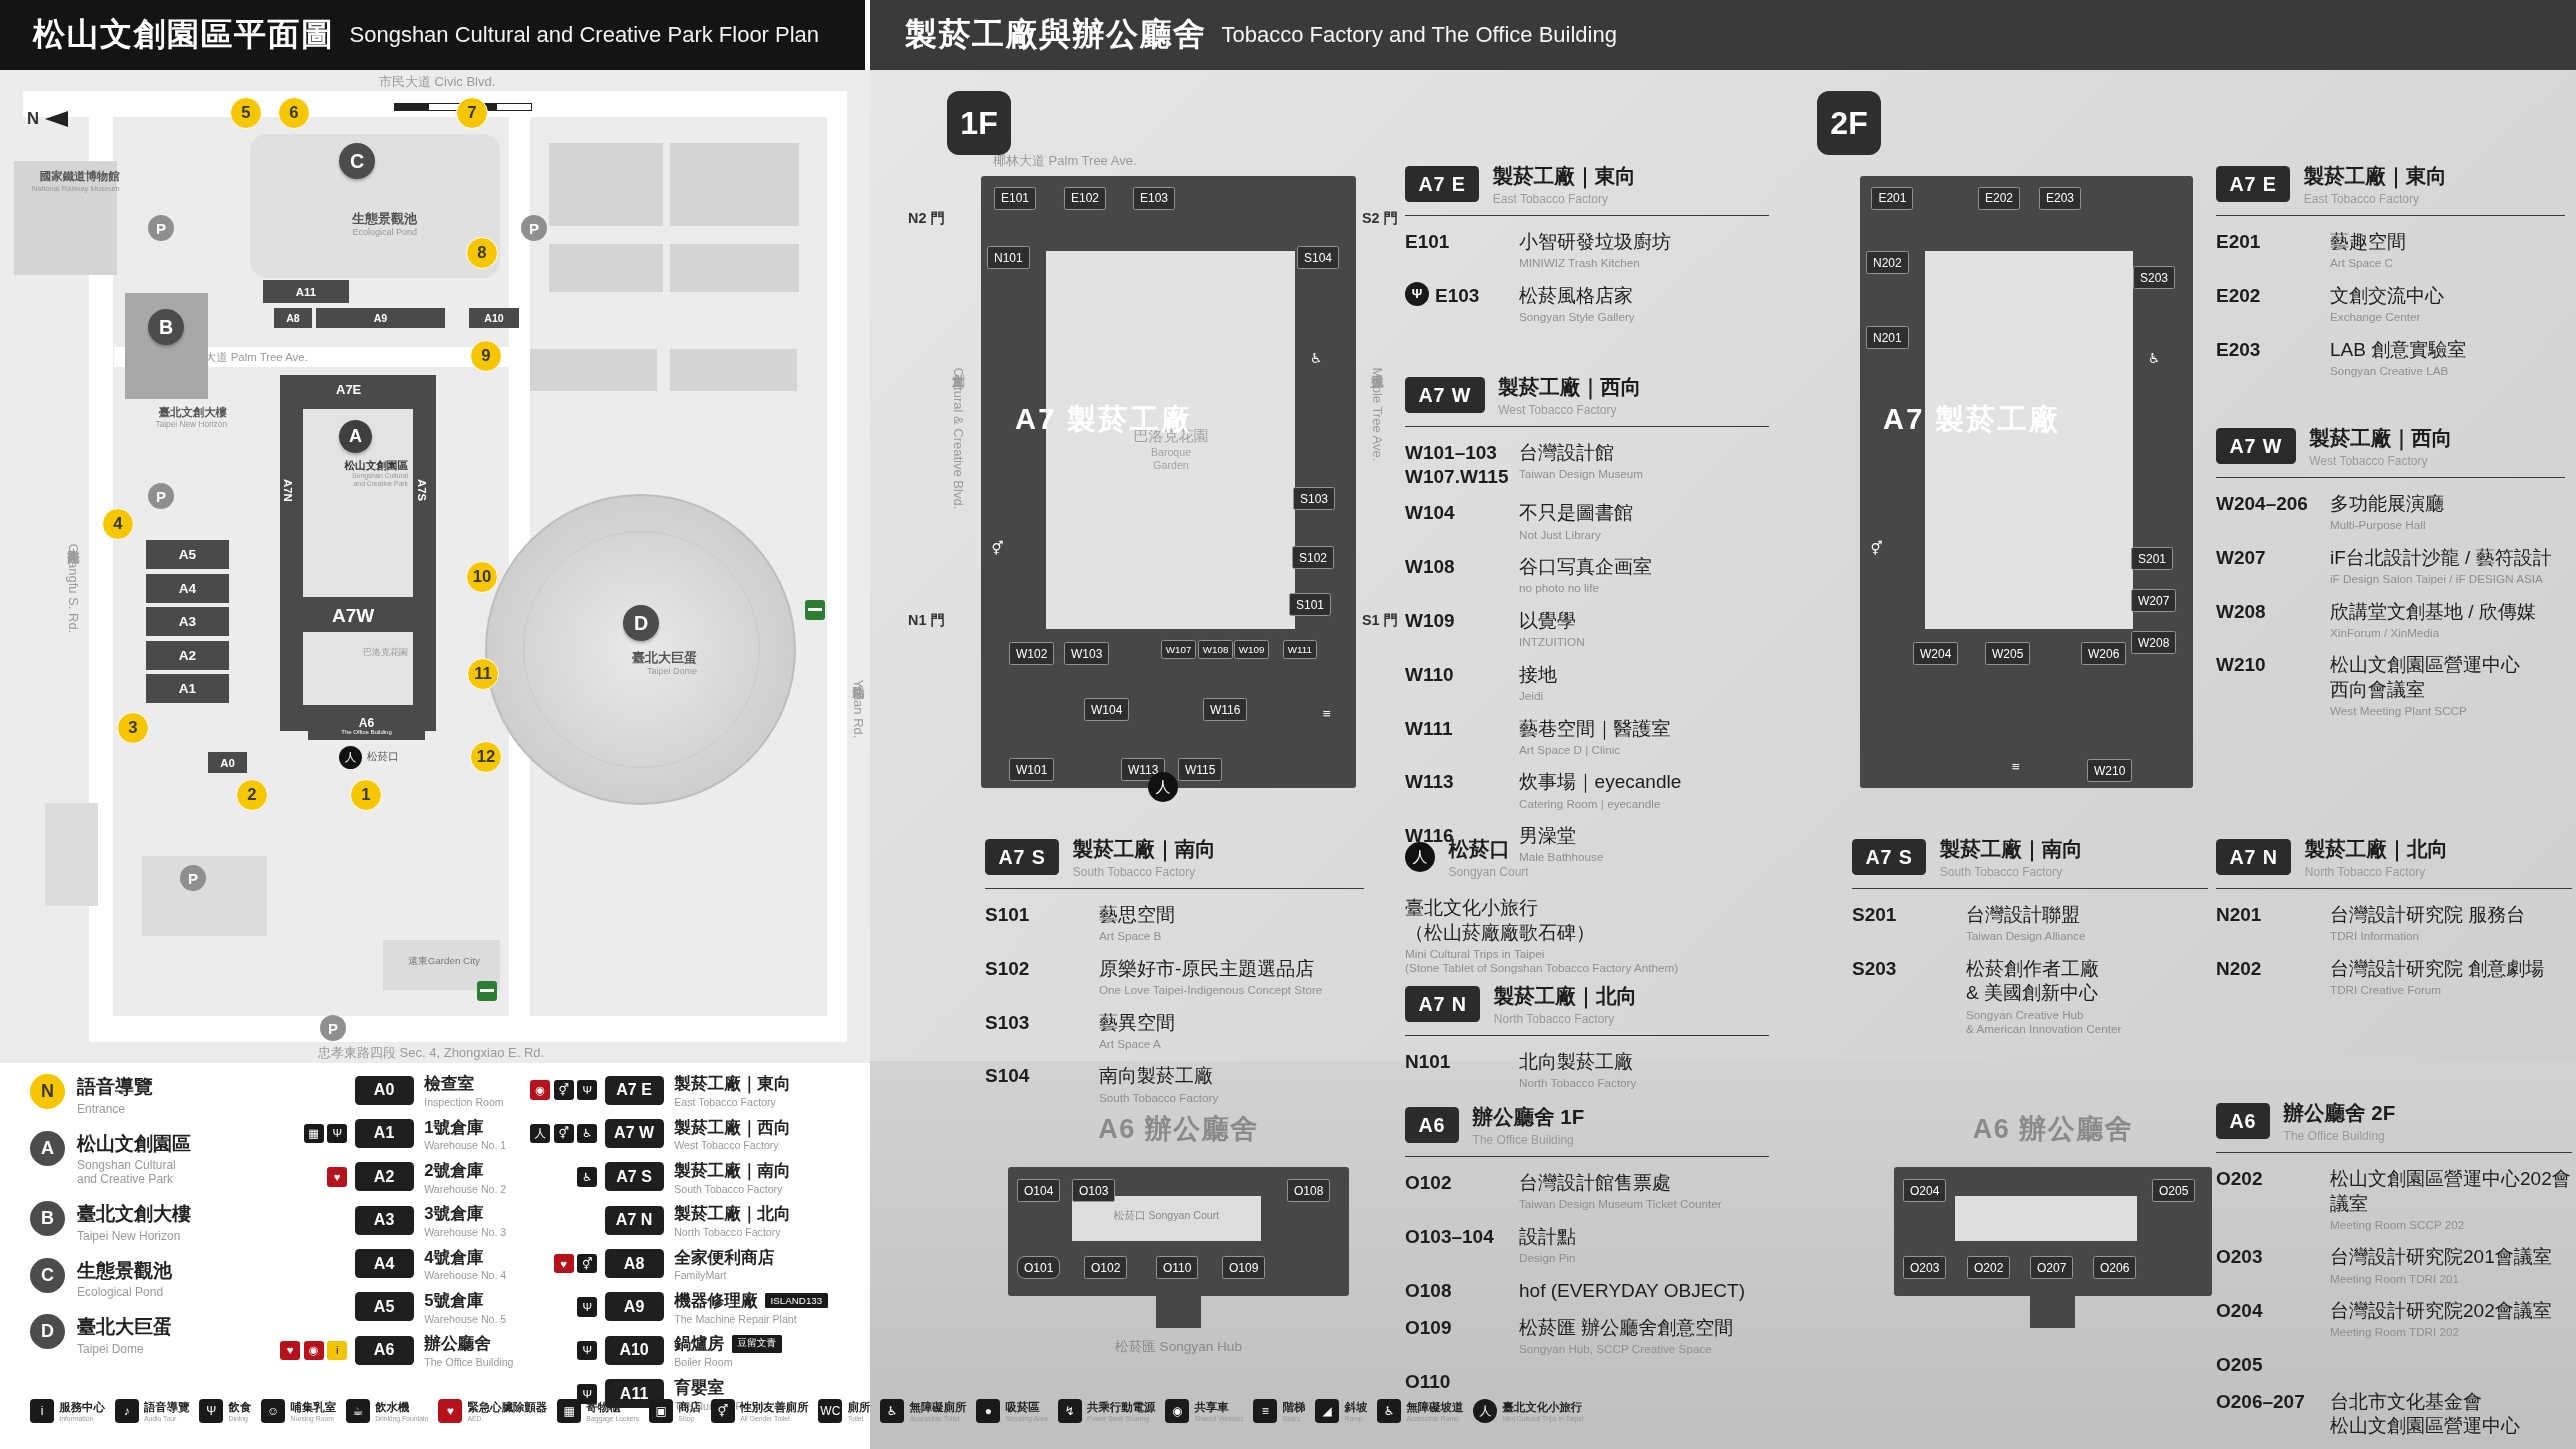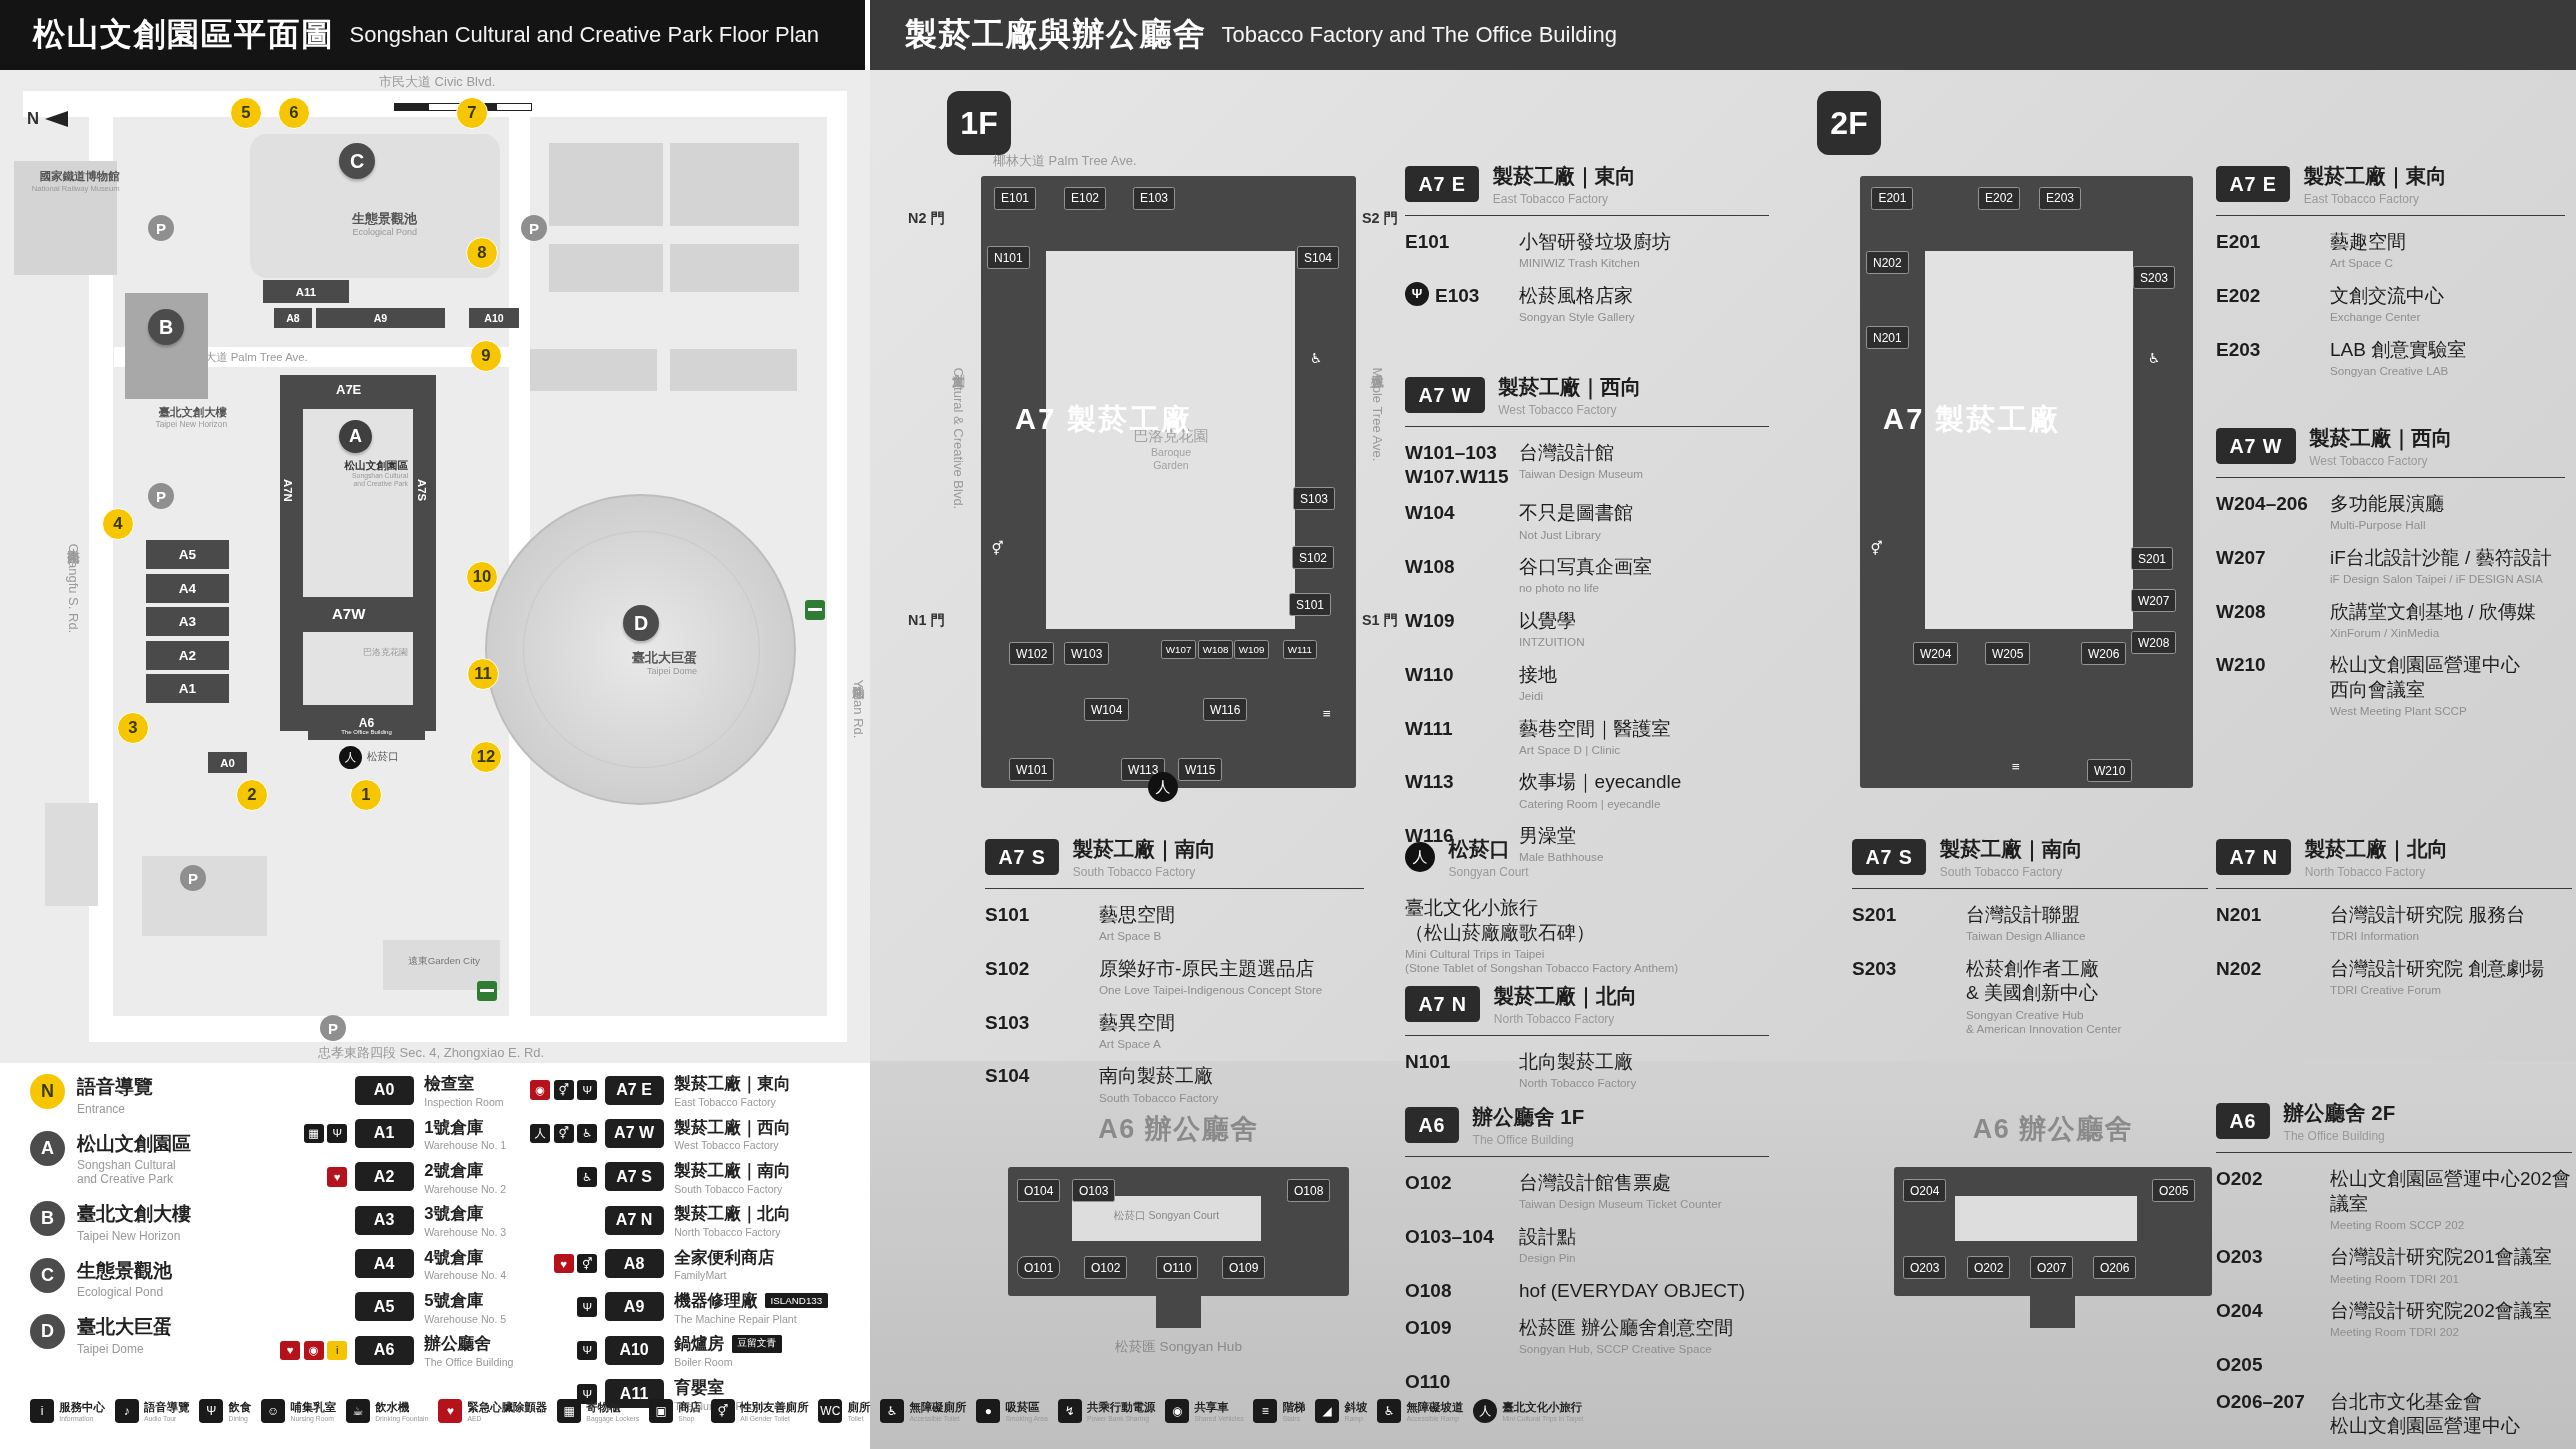--- a/index.html
+++ b/index.html
@@ -151,21 +151,21 @@
     <div class="z" style="font-size:11.4px;">臺北文創大樓</div>
     <div class="e" style="font-size:8.3px;">Taipei New Horizon</div>
   </div>
 
   <div class="dkblk" style="left:280px;top:305px;width:156px;height:356px;"></div>
   <div class="court" style="left:303px;top:339px;width:110px;height:188px;background:#e3e3e3;"></div>
   <div class="court" style="left:303px;top:562px;width:110px;height:73px;background:#e3e3e3;"></div>
   <div class="abs" style="left:336px;top:312px;color:#fff;font-weight:700;font-size:13px;">A7E</div>
   <div class="abs vert" style="left:282px;top:409px;color:#fff;font-weight:700;font-size:11.4px;">A7N</div>
   <div class="abs vert" style="left:416px;top:409px;color:#fff;font-weight:700;font-size:11.4px;">A7S</div>
-  <div class="abs" style="left:332px;top:535px;color:#fff;font-weight:700;font-size:15px;">A7W</div>
+  <div class="abs" style="left:332px;top:535px;color:#fff;font-weight:700;font-size:19px;">A7W</div>
   <div class="pin" style="left:339px;top:350px;width:33px;height:33px;font-size:18px;background:#3f3f3f;">A</div>
   <div class="mlabel" style="left:308px;top:389px;width:100px;">
     <div class="z" style="font-size:10.6px;color:#333;">松山文創園區</div>
     <div class="e" style="font-size:6.8px;white-space:pre-line;">Songshan Cultural
 and Creative Park</div>
   </div>
   <div class="mlabel" style="left:308px;top:577px;width:100px;">
     <div class="e" style="font-size:9px;">巴洛克花園</div>
   </div>
 

